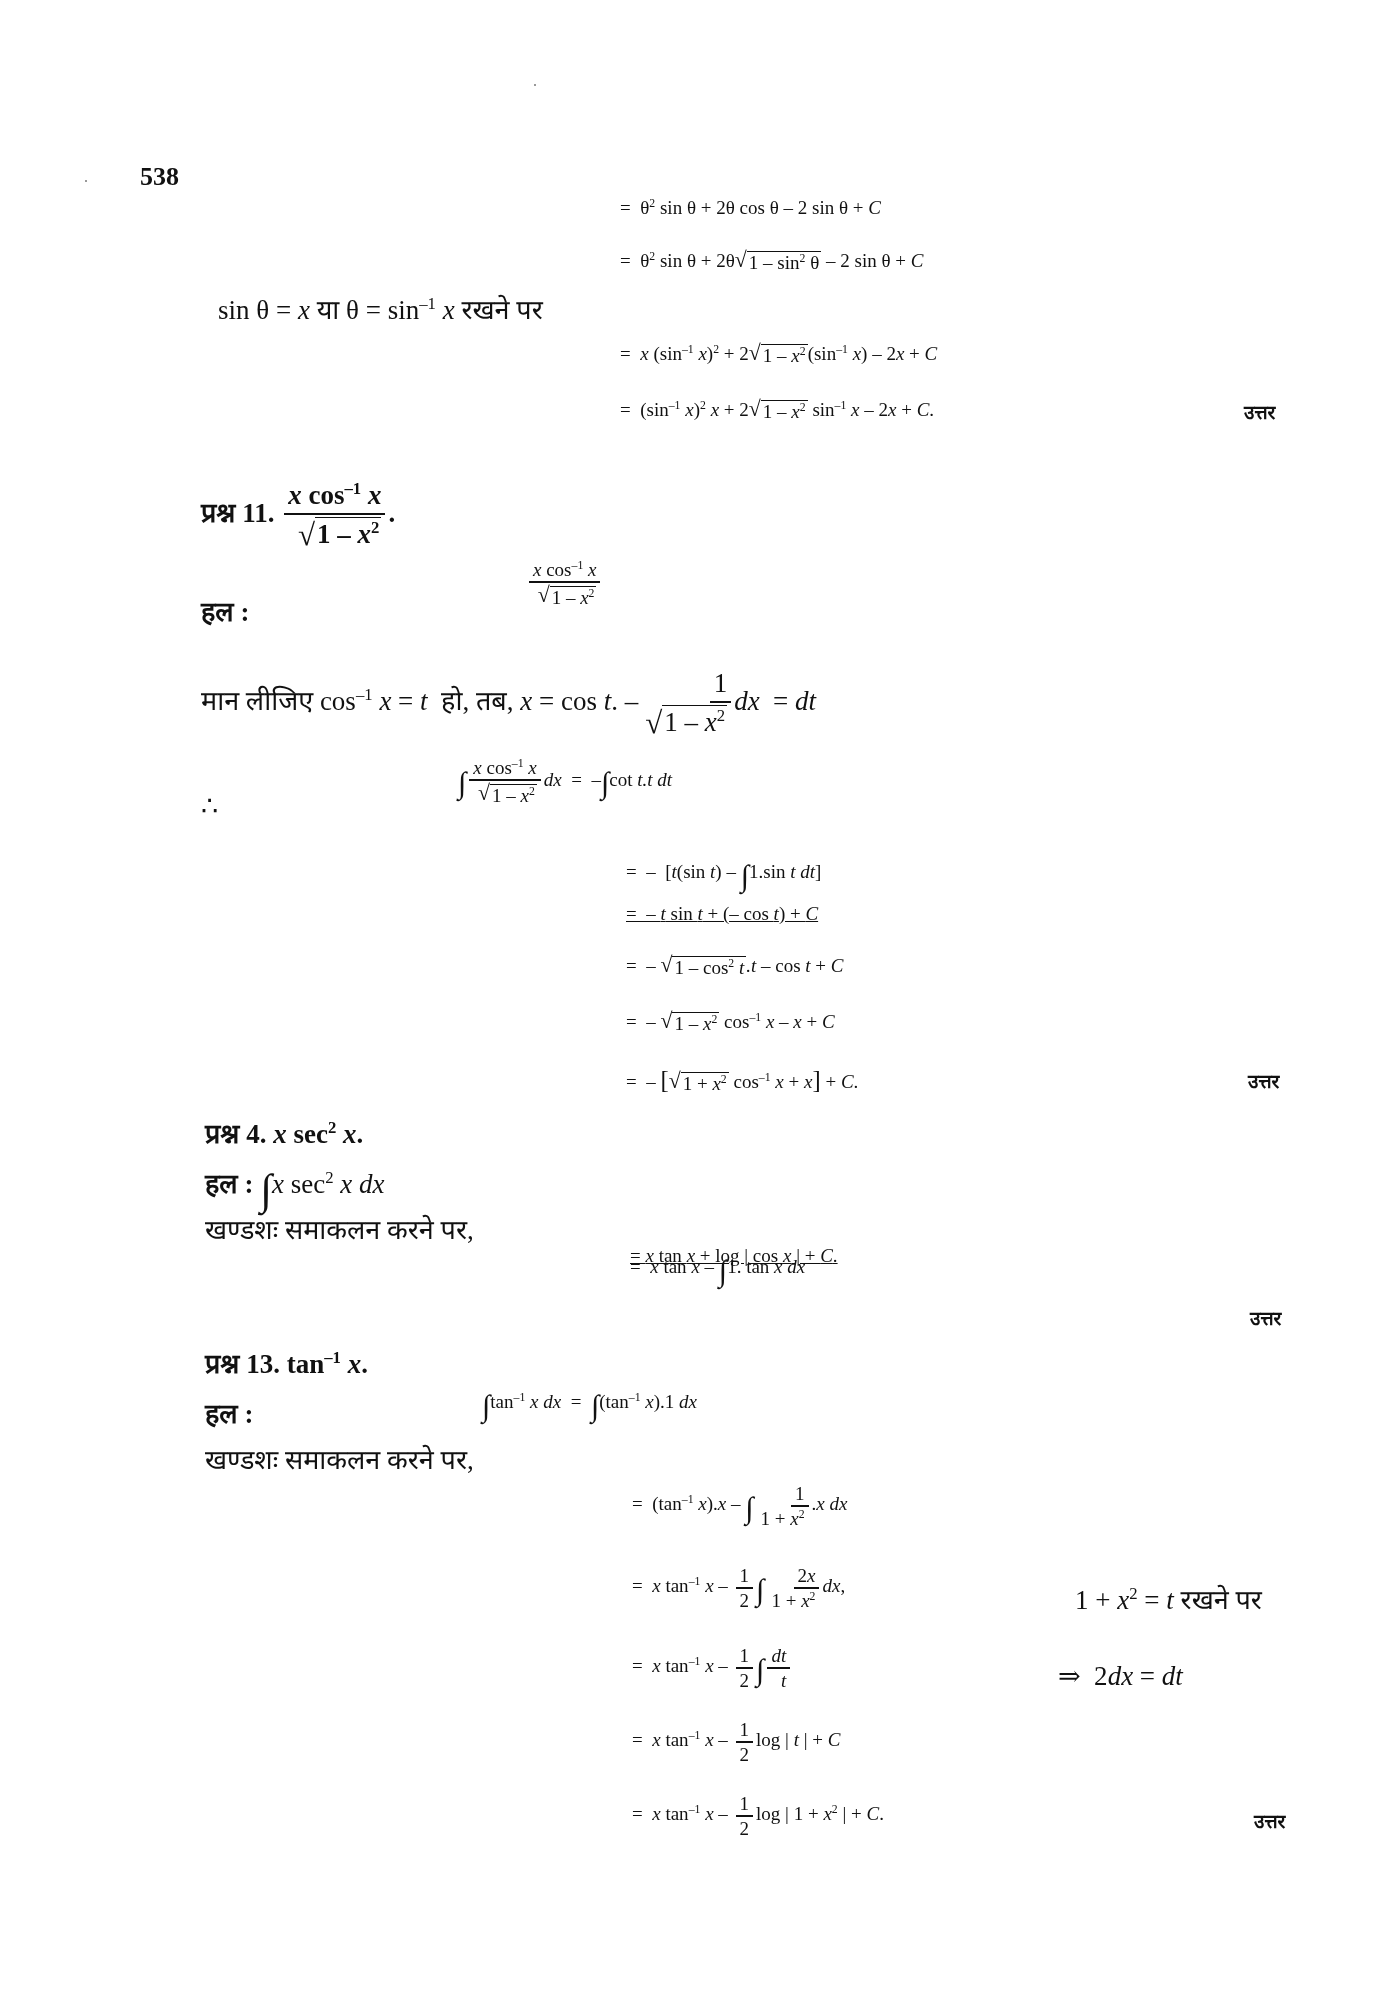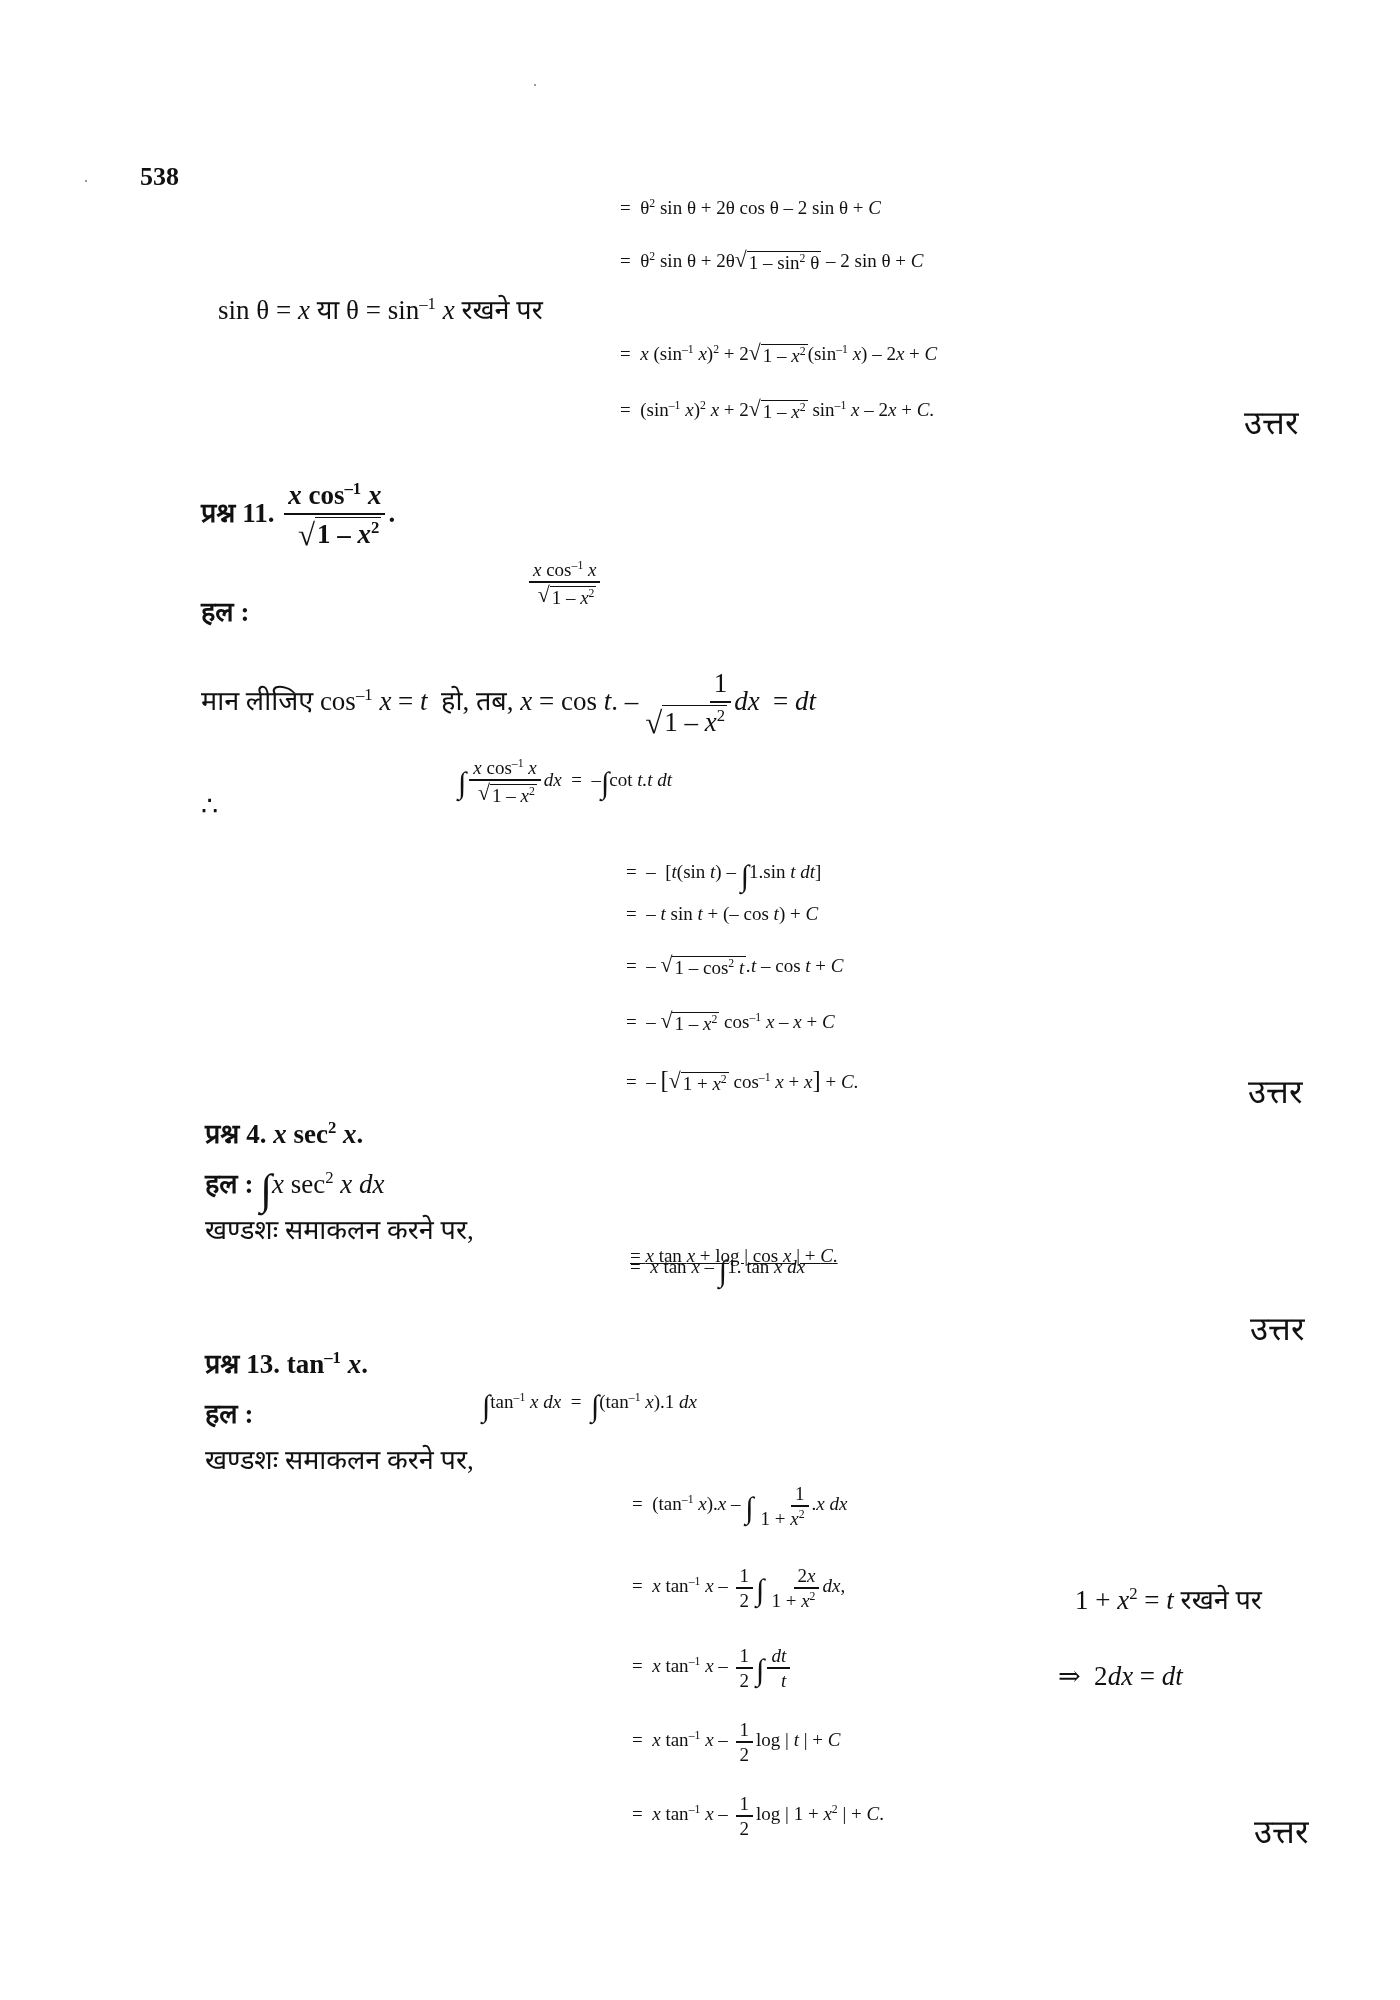--- a/index.html
+++ b/index.html
@@ -6,21 +6,21 @@
   body {
     width: 1400px; height: 2000px; background: #ffffff; position: relative;
     font-family: "Liberation Serif", "DejaVu Serif", serif; color: #111;
     overflow: hidden;
   }
   .abs { position: absolute; white-space: nowrap; }
   .pg { font-size: 26px; font-weight: bold; }
   .eq { font-size: 19px; line-height: 1; }
   .lbl { font-size: 27px; }
   .bold { font-weight: bold; }
-  .ans { font-size: 33px; font-weight: normal; }
+  .ans { font-size: 19px; font-weight: bold; }
   i, .it { font-style: italic; }
   sup { font-size: 62%; vertical-align: 0.6em; line-height: 0; }
   .frac { display: inline-flex; flex-direction: column; align-items: flex-end; vertical-align: middle; margin: 0 3px; }
   .frac .num { padding: 0 4px 2px 4px; border-bottom: 2px solid #111; }
   .frac .den { padding: 2px 4px 0 4px; }
   .sqrt { display: inline-flex; align-items: flex-end; }
   .sqrt .rad { font-size: 1.15em; line-height: 1; }
   .sqrt .under { border-top: 1.6px solid #111; padding: 1px 2px 0 2px; }
   .int { font-size: 1.6em; vertical-align: -0.25em; line-height: 0; }
   .dot { position:absolute; width:2px; height:2px; background:#999; }
@@ -97,21 +97,21 @@
       <span class="num"><i>x</i> cos<sup>–1</sup> <i>x</i></span>
       <span class="den"><span class="sqrt">
           <span class="rad">√</span>
           <span class="under">1 – <i>x</i><sup>2</sup></span>
         </span></span>
     </span><i>dx</i> &nbsp;= &nbsp;–<span class="int">∫</span>cot <i>t.t dt</i>
 </div>
 <div class="abs eq" style="left:626px;top:862px;">
   = &nbsp;– &nbsp;[<i>t</i>(sin <i>t</i>) – <span class="int">∫</span>1.sin <i>t dt</i>]
 </div>
-<div class="abs eq" style="left:626px;top:904px;">
+<div class="abs eq" style="left:626px;top:904px;text-decoration:underline;">
   = &nbsp;– <i>t</i> sin <i>t</i> + (– cos <i>t</i>) + <i>C</i>
 </div>
 <div class="abs eq" style="left:626px;top:955px;">
   = &nbsp;– <span class="sqrt">
       <span class="rad">√</span>
       <span class="under">1 – cos<sup>2</sup> <i>t</i></span>
     </span><i>.t</i> – cos <i>t</i> + <i>C</i>
 </div>
 <div class="abs eq" style="left:626px;top:1011px;">
   = &nbsp;– <span class="sqrt">

